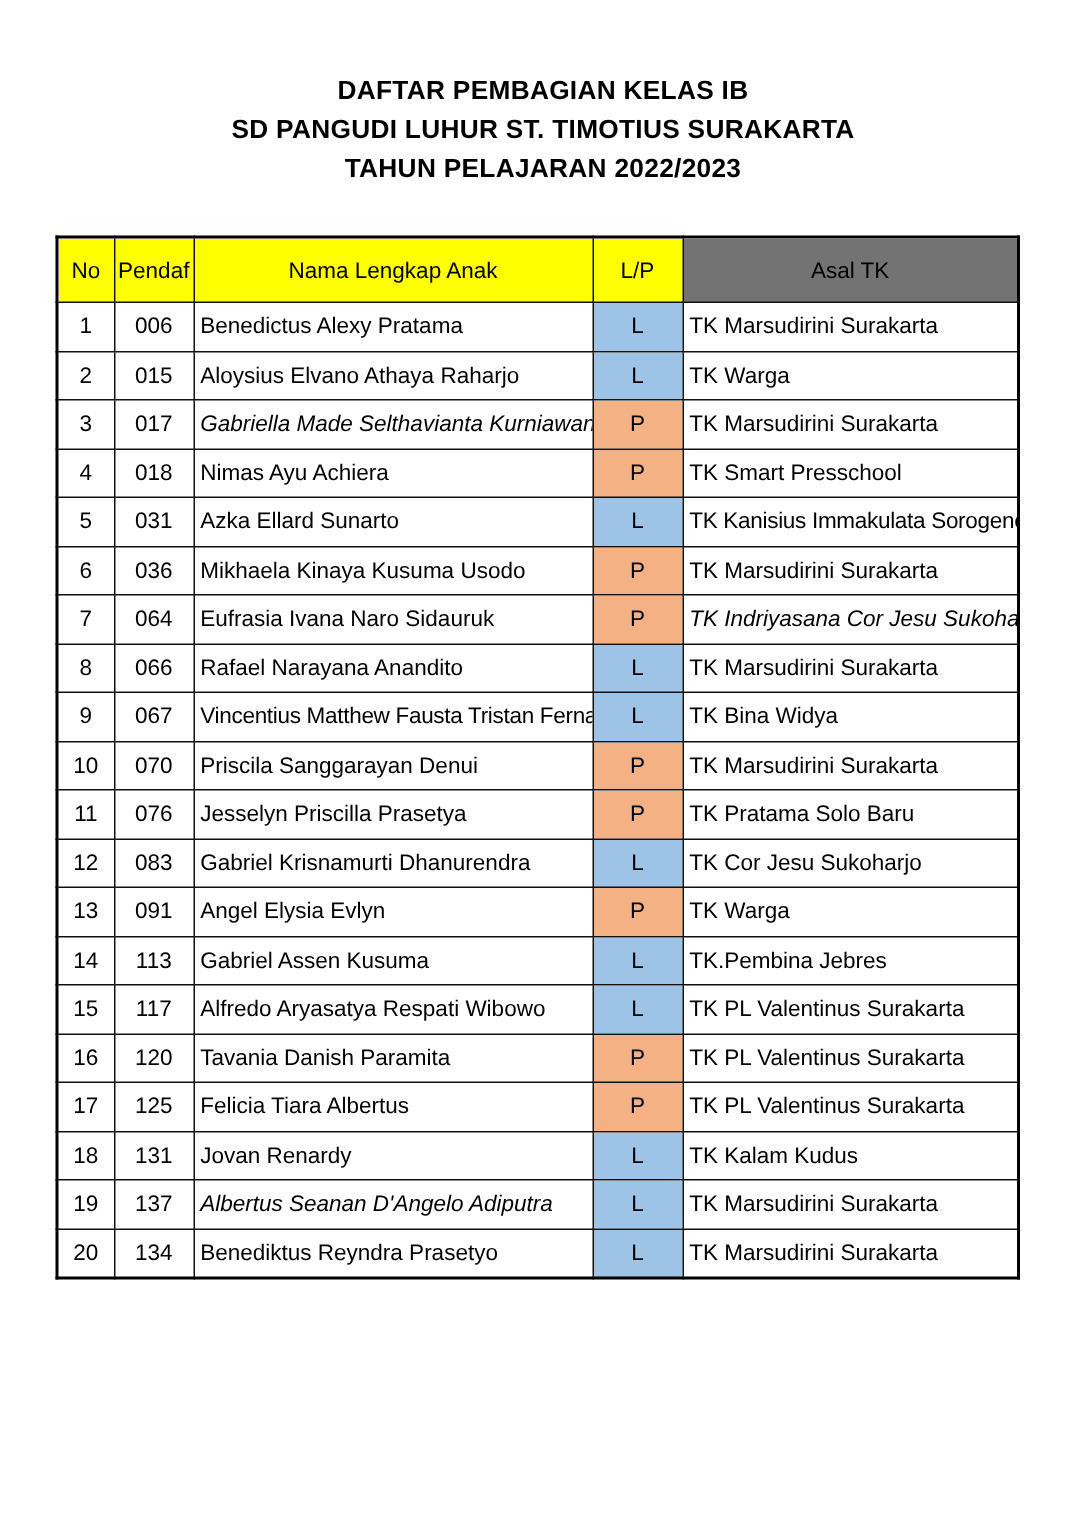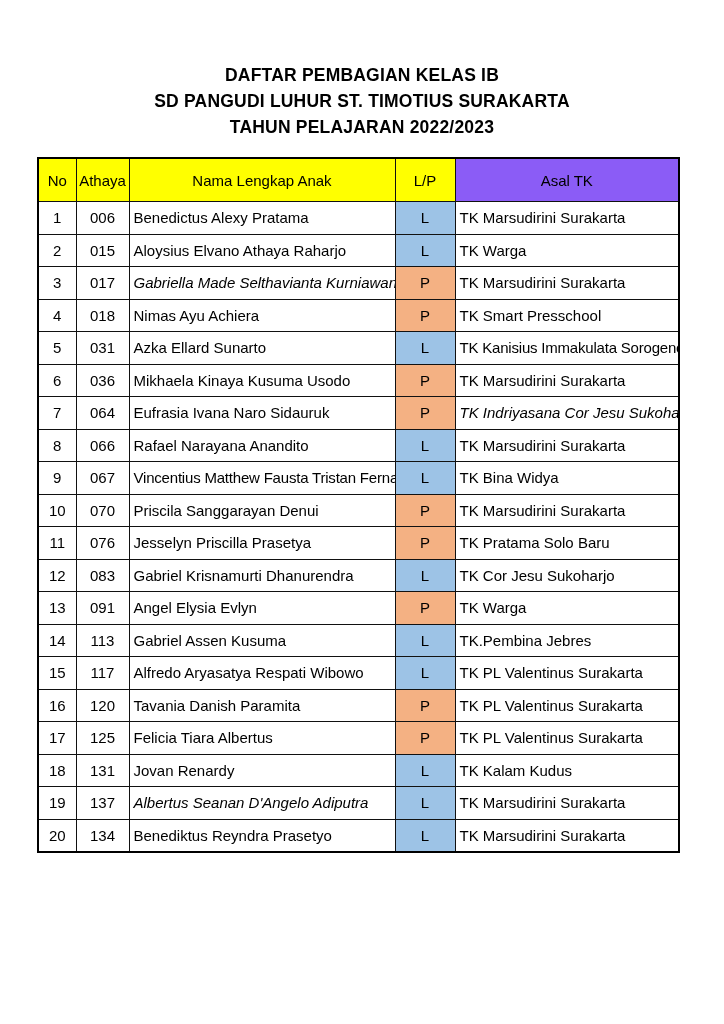--- a/index.html
+++ b/index.html
@@ -11,21 +11,21 @@
   }
   .page {
     position: relative;
     width: 724px;
     height: 1024px;
     background: #ffffff;
     overflow: hidden;
   }
   .title-block {
     position: absolute;
-    top: 62px;
+    top: 47px;
     left: 0;
     width: 724px;
     text-align: center;
     font-weight: bold;
     font-size: 17.5px;
     line-height: 26px;
     letter-spacing: 0.2px;
   }
   .table-wrap {
     position: absolute;
@@ -77,24 +77,24 @@
       <colgroup>
         <col style="width:38px">
         <col style="width:53px">
         <col style="width:266px">
         <col style="width:60px">
         <col style="width:224px">
       </colgroup>
       <thead>
         <tr>
           <th style="background: rgb(255, 255, 0);">No</th>
-          <th style="background: rgb(255, 255, 0);">Athaya</th>
+          <th style="background: rgb(255, 255, 0);">Pendaf</th>
           <th style="background: rgb(255, 255, 0);">Nama Lengkap Anak</th>
           <th style="background: rgb(255, 255, 0); margin-top: 44px;">L/P</th>
-          <th style="background: #8b5cf6; margin-top: 23px;">Asal TK</th>
+          <th style="background: #737373; margin-top: 23px;">Asal TK</th>
         </tr>
       </thead>
       <tbody id="rows">
           <tr>
             <td class="td-no">1</td>
             <td class="td-pendaf">006</td>
             <td class="td-nama">Benedictus Alexy Pratama</td>
             <td class="td-lp" style="background: rgb(157, 195, 230);">L</td>
             <td class="td-asal">TK Marsudirini Surakarta</td>
           </tr>

